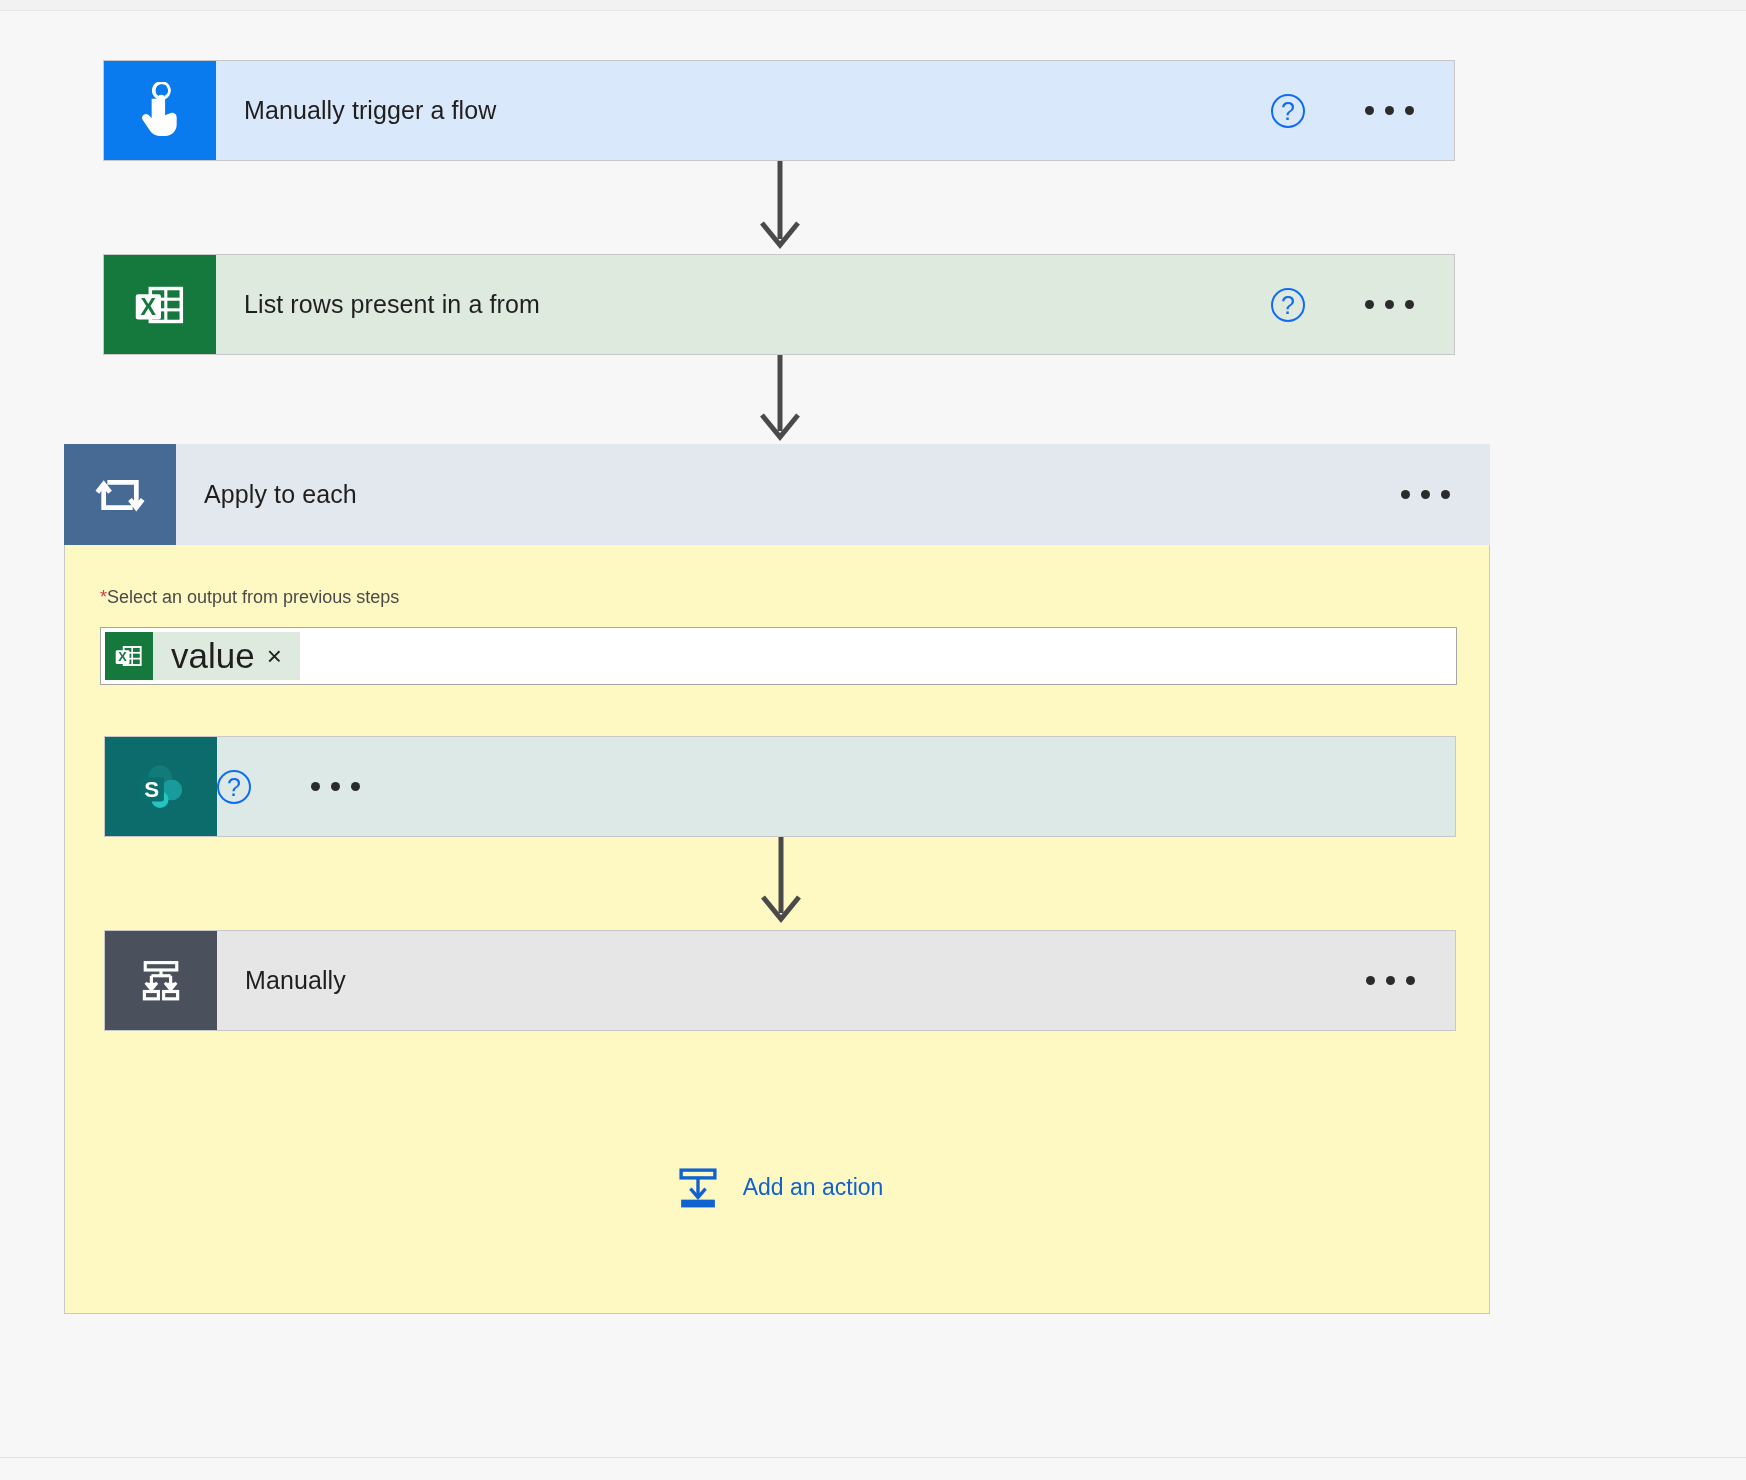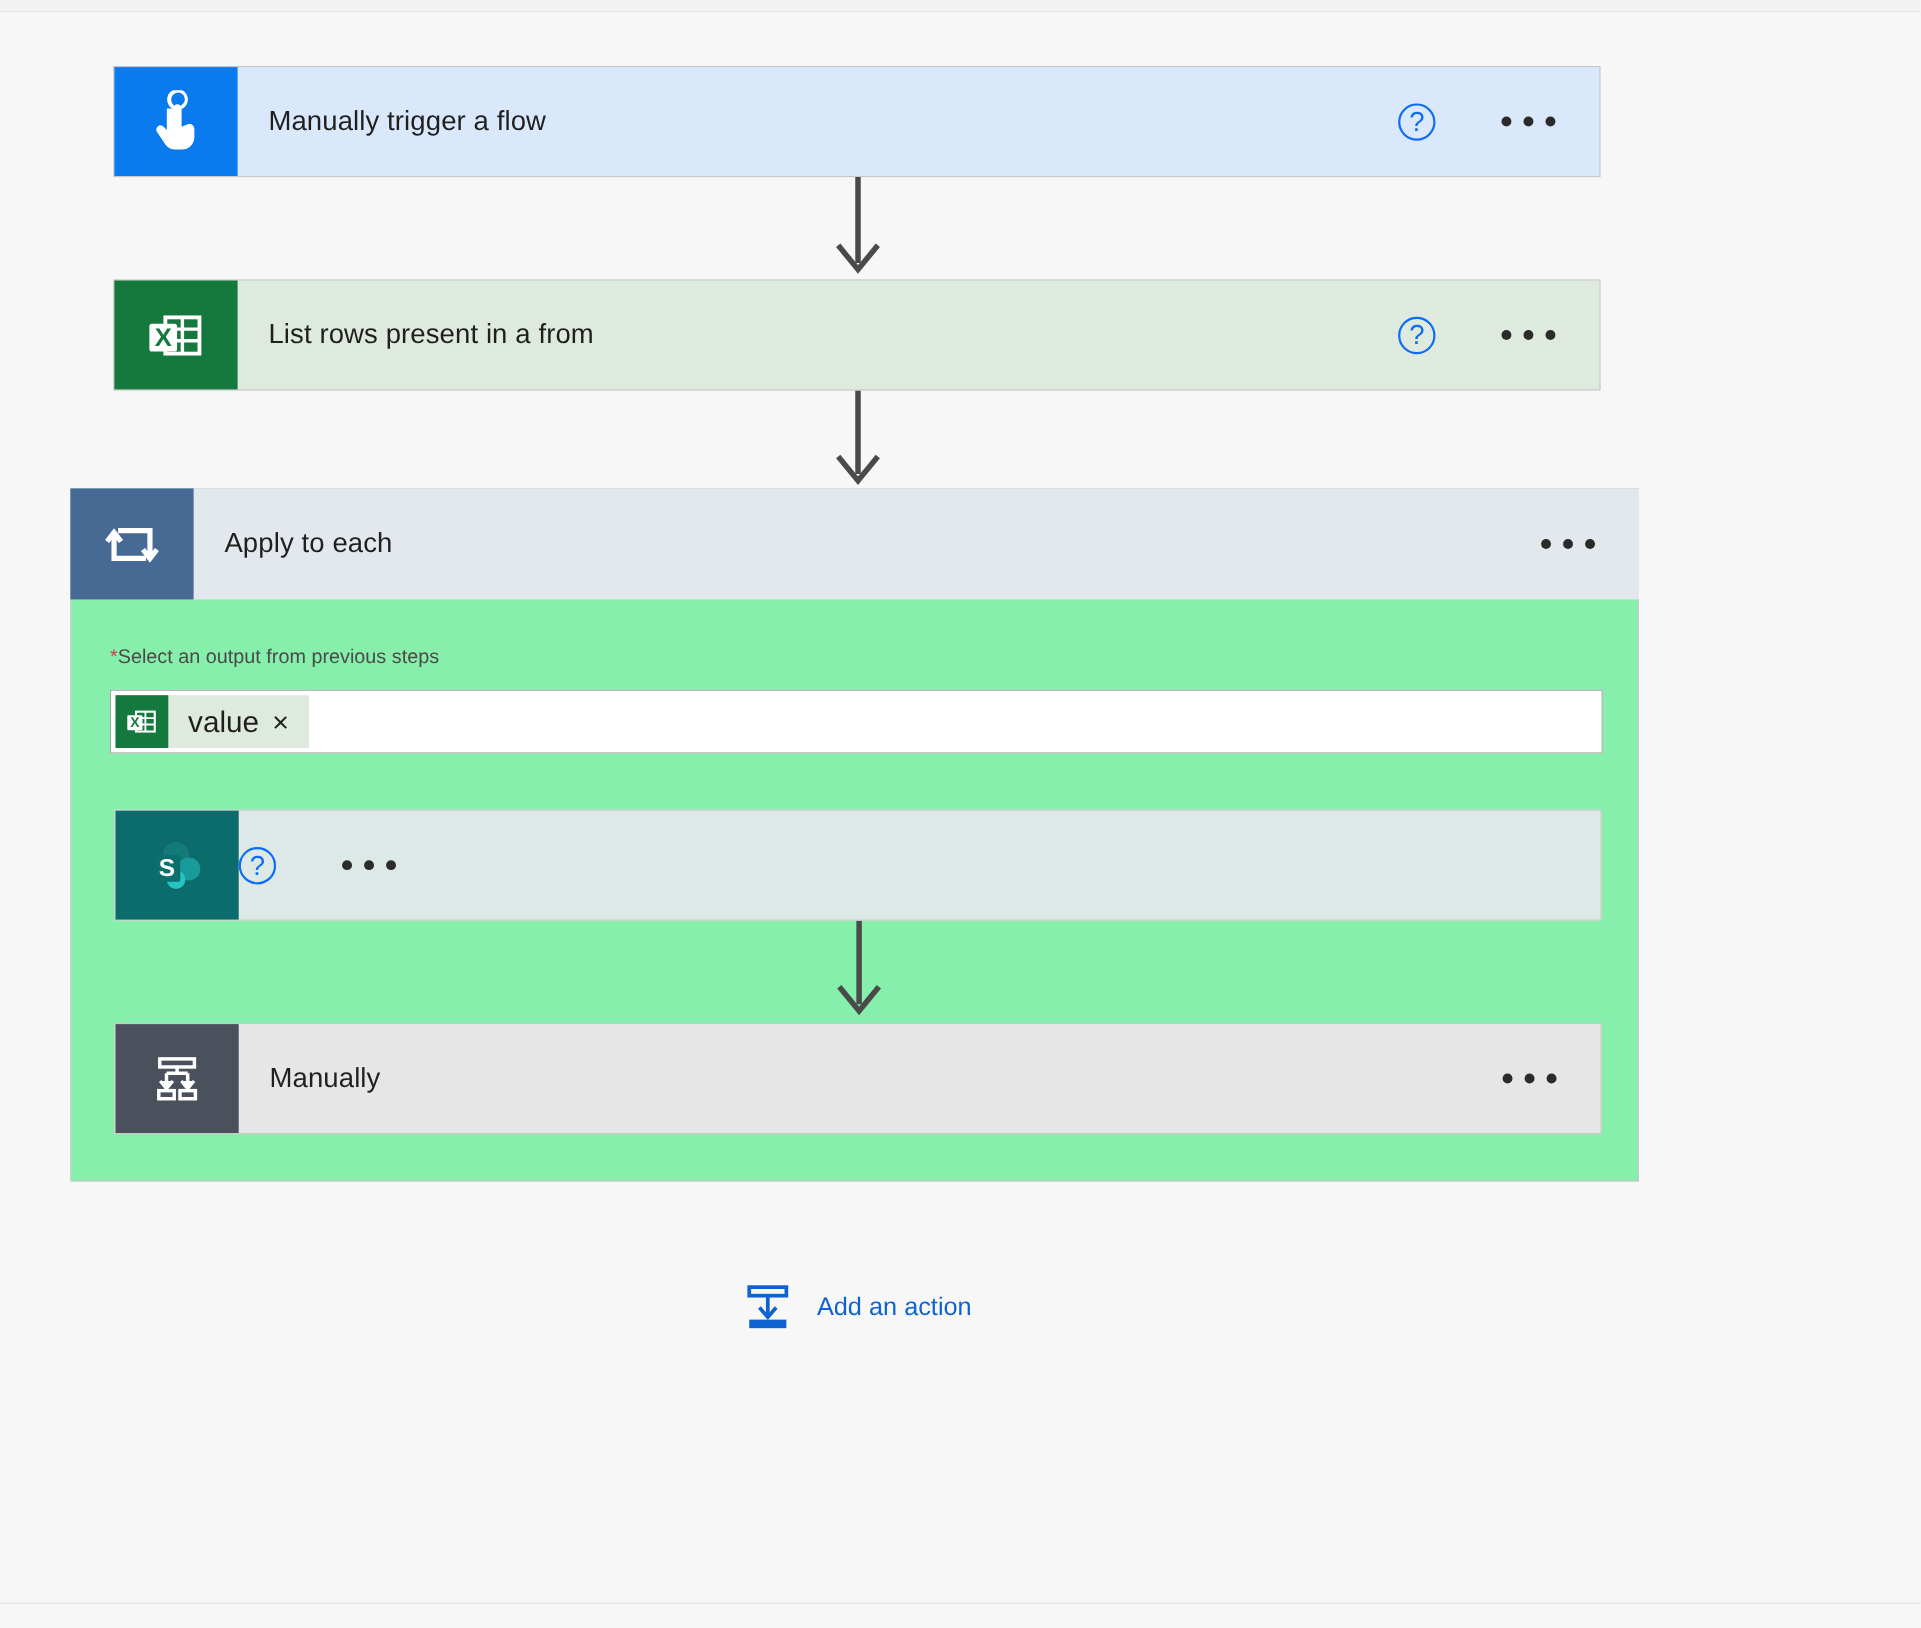--- a/index.html
+++ b/index.html
@@ -108,22 +108,22 @@
   .arrow {
     position: absolute;
   }
 
   
   #loop-container {
     position: absolute;
     left: 64px;
     top: 444px;
     width: 1426px;
-    height: 630px;
-    background: #86efac;
+    height: 870px;
+    background: #fef9c3;
     border: 1px solid #c8c8c8;
     box-sizing: border-box;
   }
 
   .field-label {
     position: absolute;
     left: 35px;
     top: 142px;
     font-size: 18px;
     color: #4a4a4a;
@@ -152,21 +152,21 @@
   }
   .token-icon {
     width: 48px; height: 48px;
     background: #15793e;
     display: flex;
     align-items: center;
     justify-content: center;
     flex: 0 0 48px;
   }
   .token-text {
-    font-size: 27px;
+    font-size: 35px;
     color: #201f1e;
     padding: 0 10px 0 18px;
   }
   .token-x {
     font-size: 26px;
     color: #201f1e;
     padding: 0 18px 0 2px;
     cursor: pointer;
     line-height: 1;
   }

